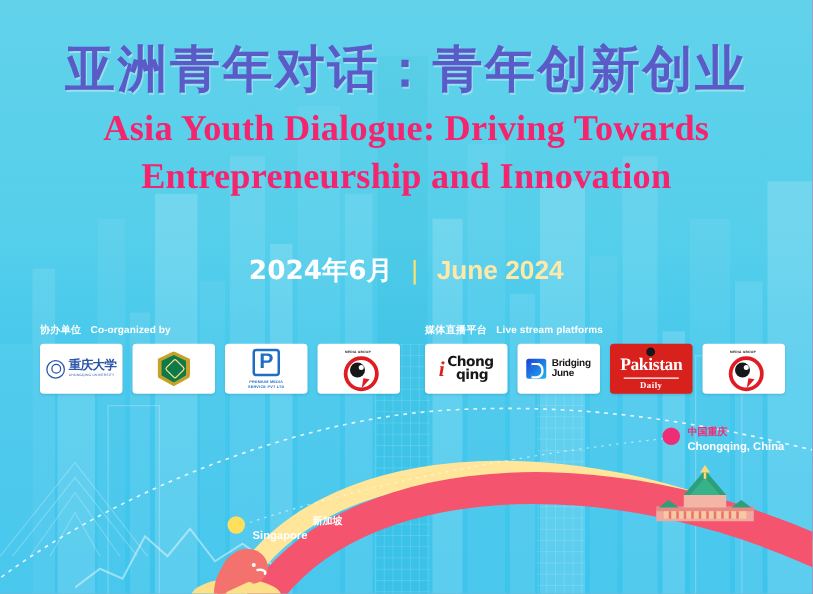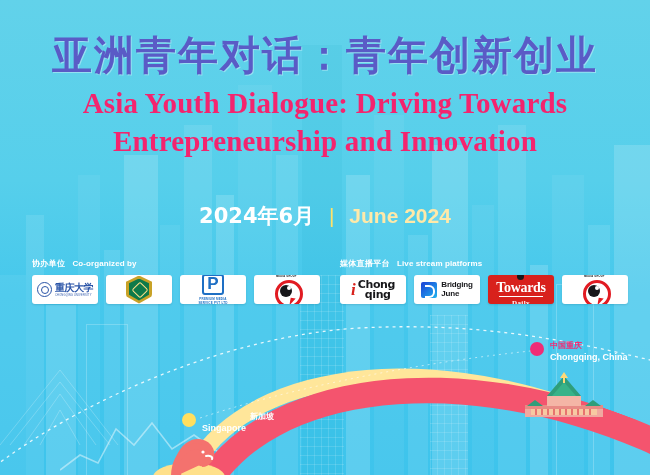--- a/index.html
+++ b/index.html
@@ -73,21 +73,21 @@
 
   
   .group{position:absolute;top:258px;}
   .group.left{left:32px;}
   .group.right{left:340px;}
   .grp-head{font-size:8px;font-weight:bold;color:#ffffff;margin-bottom:6px;white-space:nowrap;}
   .grp-head .cn{font-family:"DejaVu Sans","Liberation Sans",sans-serif;margin-right:5px;letter-spacing:.3px;}
   .grp-head .en{font-weight:bold;letter-spacing:.1px;}
   .logos{display:flex;gap:8px;}
   .logo-card{
-    width:66px;height:29px;background:#ffffff;border-radius:3px;
+    width:66px;height:40px;background:#ffffff;border-radius:3px;
     display:flex;align-items:center;justify-content:center;
     box-shadow:0 1px 2px rgba(0,60,90,.16);
     overflow:hidden;position:relative;
   }
   .logo-card.red{background:#d8211c;}
 
   
   .cqu{display:flex;align-items:center;gap:3px;}
   .cqu-seal{width:13px;height:13px;border-radius:50%;border:1.4px solid #2b55a8;position:relative;}
   .cqu-seal:after{content:"";position:absolute;left:2.5px;top:2.5px;width:6px;height:6px;border-radius:50%;border:1px solid #2b55a8;}
@@ -287,21 +287,21 @@
           <div class="bn-t">
             <div>Bridging</div>
             <div>June</div>
           </div>
         </div>
       </div>
 
       <div class="logo-card red">
         <div class="pk">
           <div class="pk-badge"></div>
-          <div class="pk-main">Towards</div>
+          <div class="pk-main">Pakistan</div>
           <div class="pk-rule"></div>
           <div class="pk-sub">Daily</div>
         </div>
       </div>
 
       <div class="logo-card">
         <div class="bubble">
           <div class="bubble-cap">MEDIA GROUP</div>
           <div class="bubble-ring"></div>
             <div class="bubble-dot"></div>

